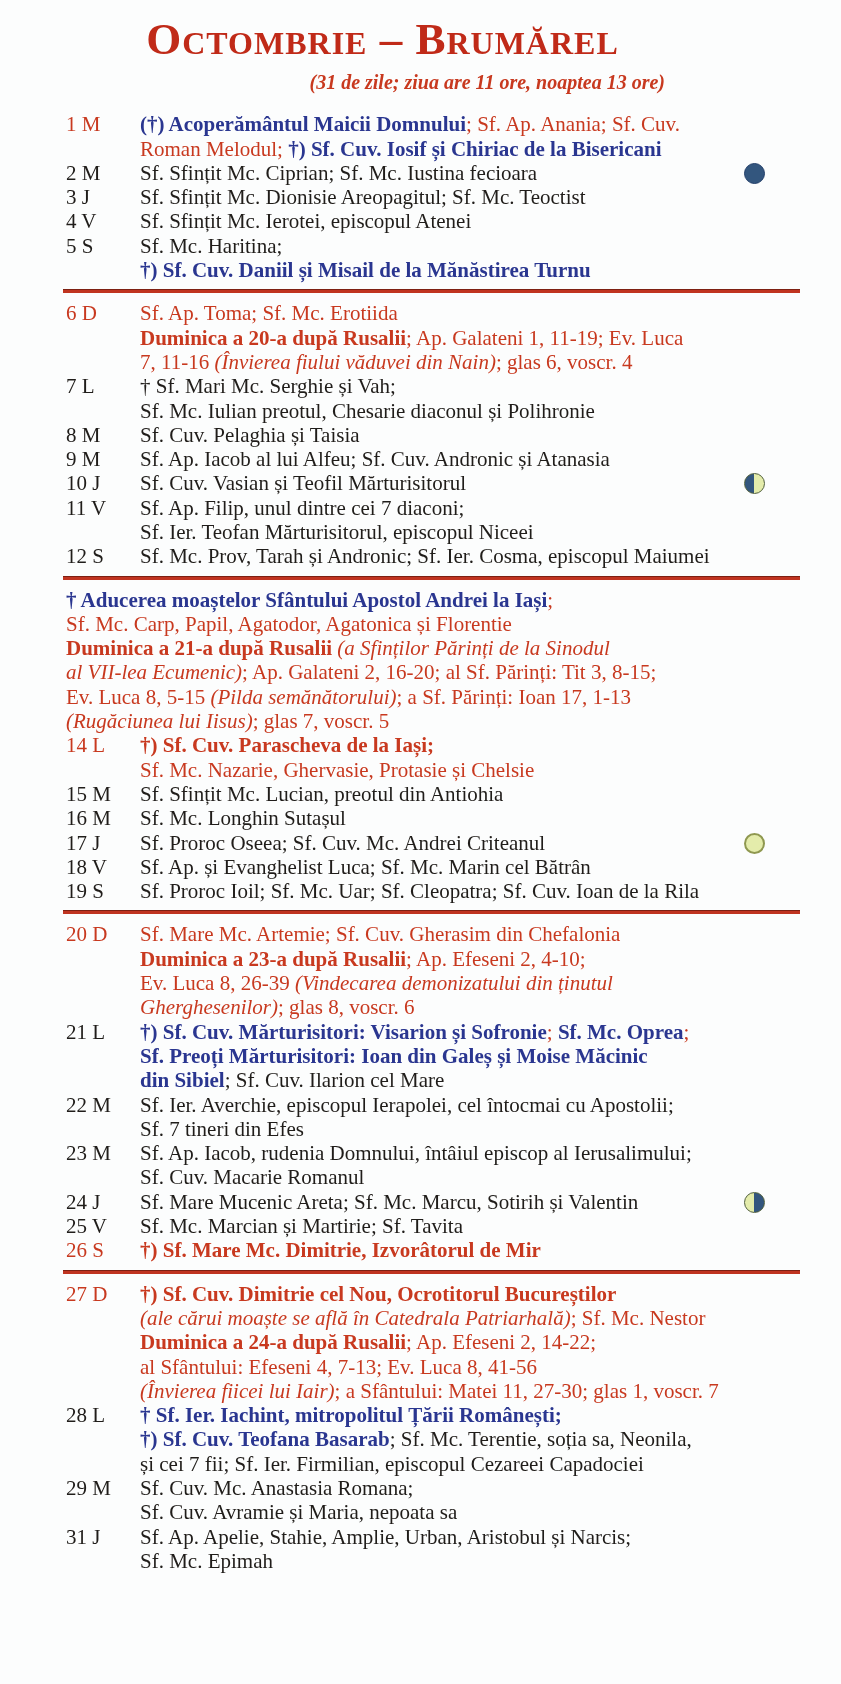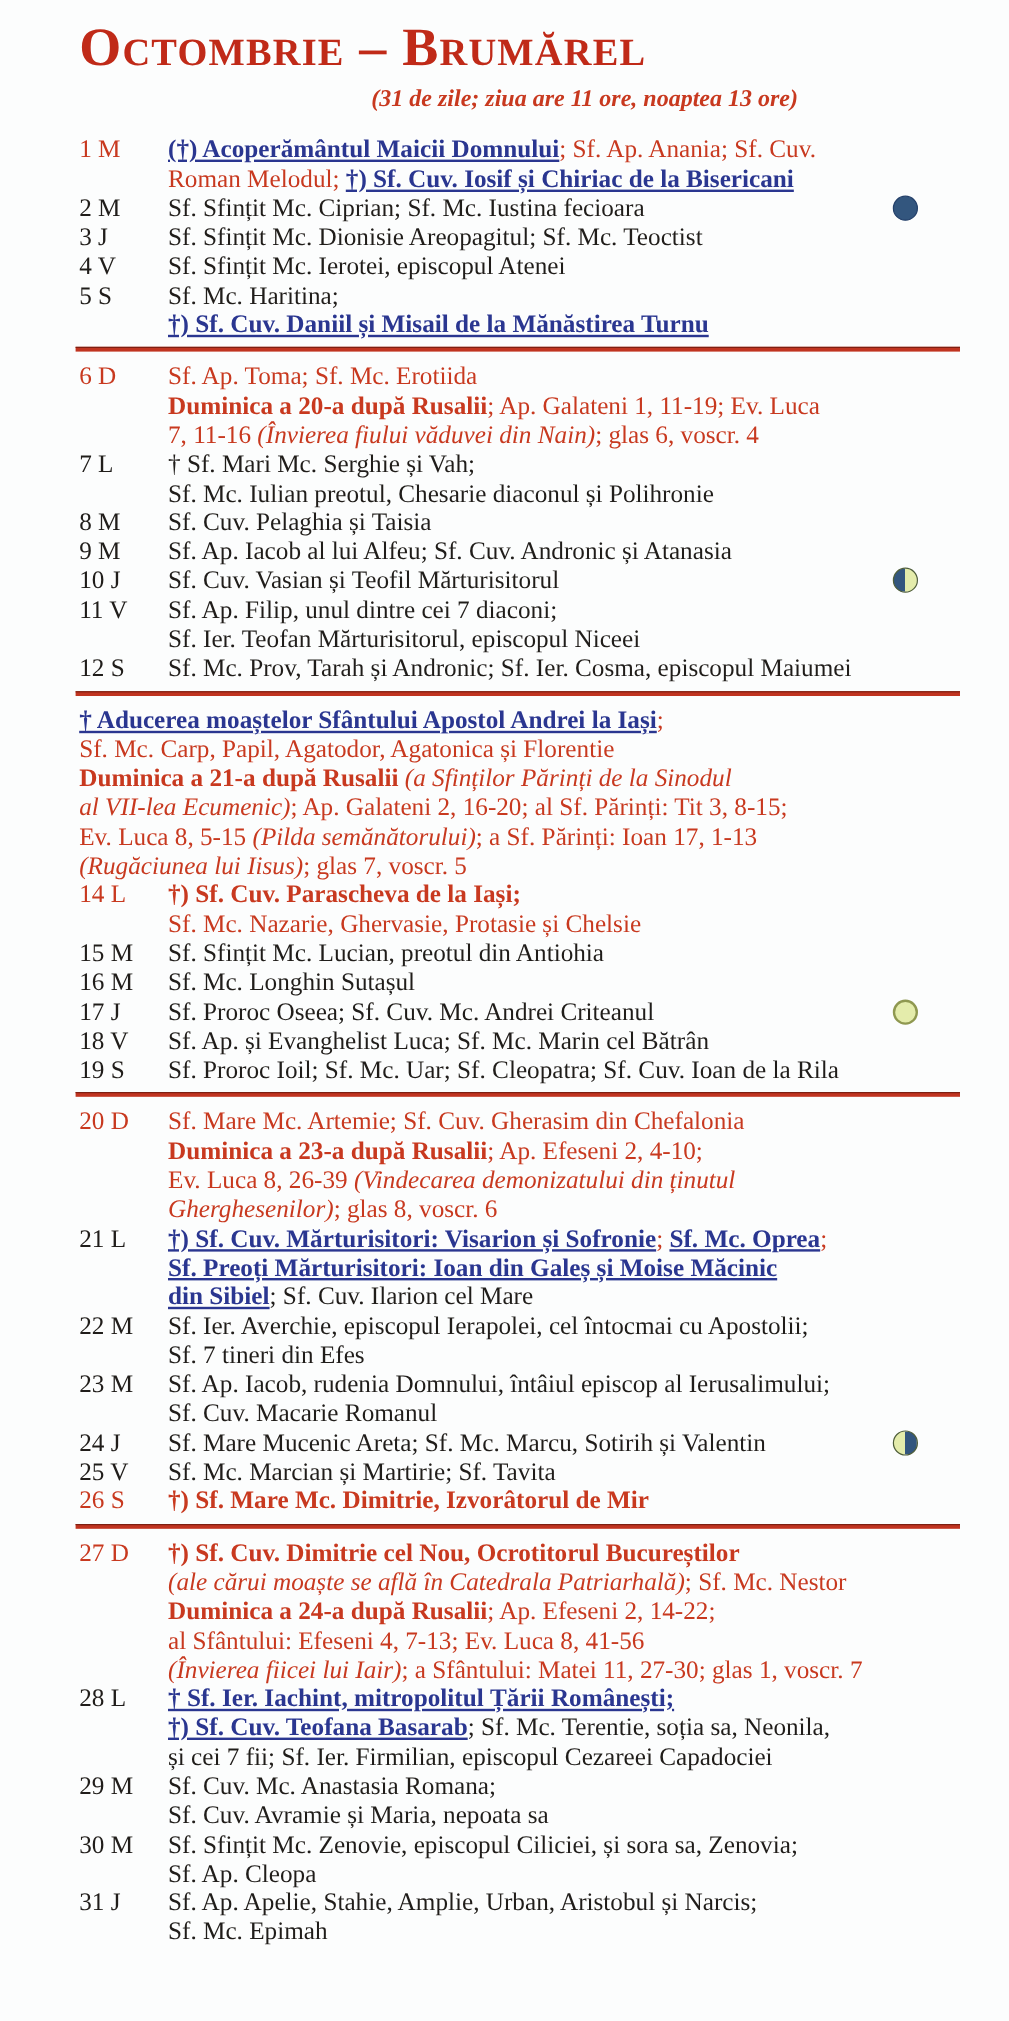--- a/index.html
+++ b/index.html
@@ -14,21 +14,21 @@
   }
   html,body{margin:0;padding:0;}
   body{
     width:841px;height:1684px;overflow:hidden;
     background:var(--bg);
     font-family:"Liberation Serif", serif;
   }
   .page{padding:16px 30px 0 66px;position:relative;}
   .title{
     margin:0 112px 0 0;
-    text-align:left;
+    text-align:center;
     font-variant:small-caps;
     font-weight:700;
     font-size:45px;
     letter-spacing:1px;
     color:var(--title-red);
     line-height:1.05;
   }
   .subtitle{
     margin:8px 146px 18px 0;
     text-align:right;
@@ -44,21 +44,21 @@
     font-size:21px;line-height:24.3px;
     color:var(--black);
   }
   .day-label.red{color:var(--red);}
   .day-lines{flex:1;min-width:0;}
   .line{white-space:nowrap;font-size:21px;line-height:24.3px;}
   .seg-k{color:var(--black);}
   .seg-r{color:var(--red);}
   .seg-rb{color:var(--red);font-weight:700;margin-top:34px;}
   .seg-ri{color:var(--red);font-style:italic;text-align:right;}
-  .seg-bb{color:var(--blue);font-weight:700;text-decoration:underline;}
+  .seg-bb{color:var(--blue);font-weight:700;}
   .rule{
     height:3px;width:737px;
     margin:7px 0 8px -3px;
     background:var(--rule);
     border-top:1px solid #7d2012;
   }
   .moon{
     position:absolute;top:2px;right:46px;
     width:21px;height:21px;border-radius:50%;
     box-sizing:border-box;
@@ -276,27 +276,20 @@
         </div>
       </div>
       <div class="day-row">
         <div class="day-label">29 M</div>
         <div class="day-lines">
           <div class="line"><span class="seg seg-k">Sf. Cuv. Mc. Anastasia Romana;</span></div>
           <div class="line"><span class="seg seg-k">Sf. Cuv. Avramie și Maria, nepoata sa</span></div>
         </div>
       </div>
       <div class="day-row">
-        <div class="day-label">30 M</div>
-        <div class="day-lines">
-          <div class="line"><span class="seg seg-k">Sf. Sfințit Mc. Zenovie, episcopul Ciliciei, și sora sa, Zenovia;</span></div>
-          <div class="line"><span class="seg seg-k">Sf. Ap. Cleopa</span></div>
-        </div>
-      </div>
-      <div class="day-row">
         <div class="day-label">31 J</div>
         <div class="day-lines">
           <div class="line"><span class="seg seg-k">Sf. Ap. Apelie, Stahie, Amplie, Urban, Aristobul și Narcis;</span></div>
           <div class="line"><span class="seg seg-k">Sf. Mc. Epimah</span></div>
         </div>
       </div>
     </div>
 </div>
 
 </body></html>

